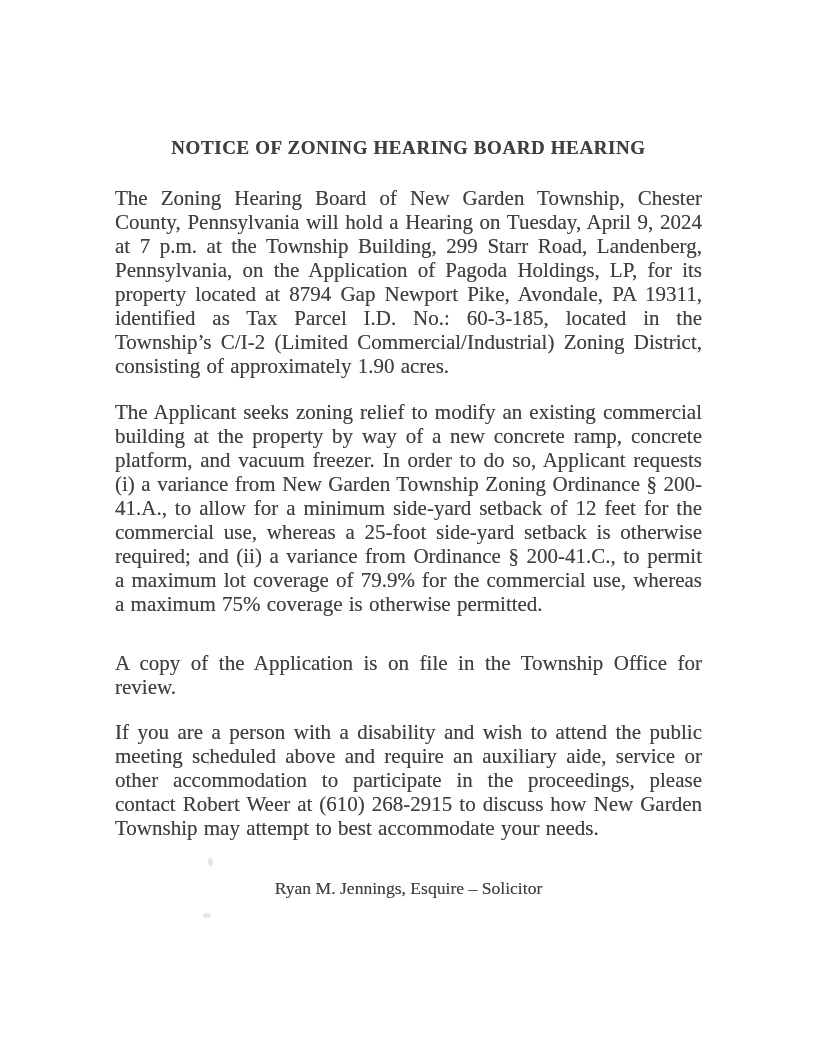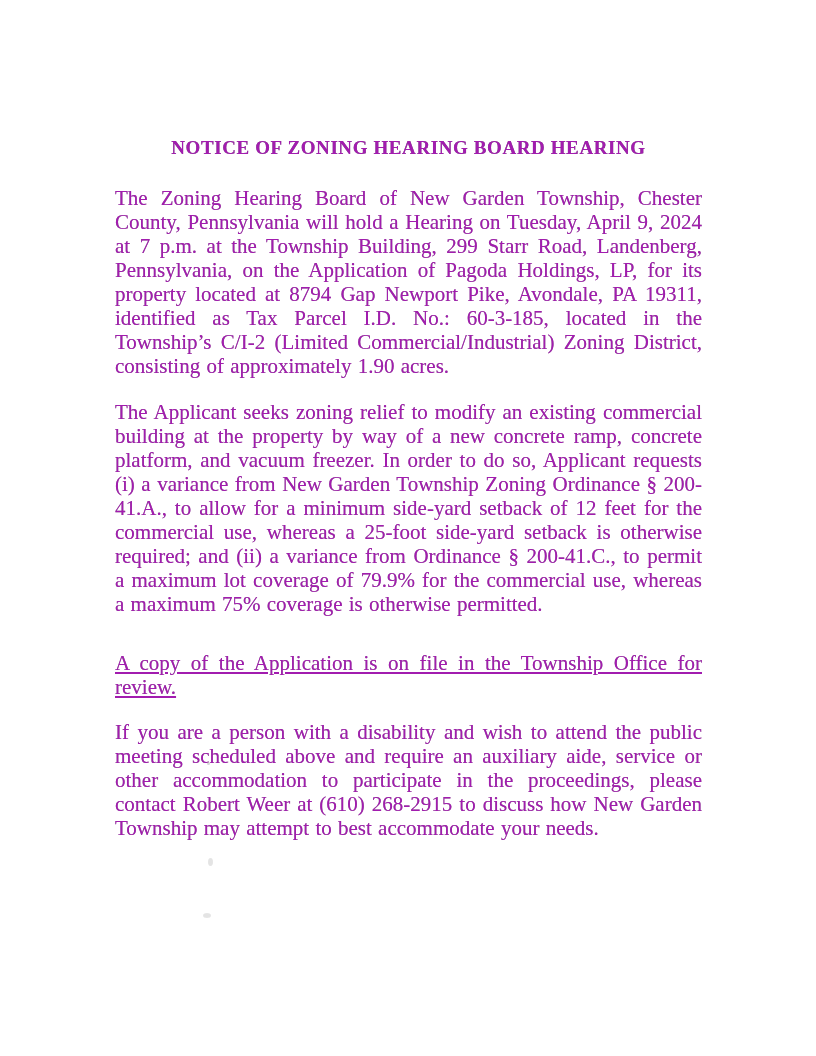--- a/index.html
+++ b/index.html
@@ -7,21 +7,21 @@
     padding: 0;
     background: #ffffff;
   }
   .page {
     position: relative;
     width: 816px;
     height: 1056px;
     background: #ffffff;
     overflow: hidden;
     font-family: "Liberation Serif", "DejaVu Serif", serif;
-    color: #a21caf;
+    color: #404040;
   }
   .content {
     position: absolute;
     left: 115px;
     top: 137px;
     width: 587px;
   }
   .doc-title {
     text-align: center;
     font-weight: bold;
@@ -33,21 +33,21 @@
   }
   .para {
     font-size: 21px;
     line-height: 24px;
     text-align: justify;
     margin: 0 0 22px 0;
     word-spacing: 1px;
     text-shadow: 0 0 0.4px rgba(20,20,20,0.45);
   }
   .para.p2 { margin-bottom: 35px; }
-  .para.p3 { margin-bottom: 21px; text-decoration: underline; }
+  .para.p3 { margin-bottom: 21px; }
   .para.p4 { margin-bottom: 12px; }
   .signature {
     margin-top: 38px;
     text-align: center;
     font-size: 17.6px;
     line-height: 21.4px;
     text-shadow: 0 0 0.4px rgba(20,20,20,0.45);
   }
   .speck {
     position: absolute;
@@ -68,19 +68,20 @@
 
     <p class="para p1">The Zoning Hearing Board of New Garden Township, Chester County, Pennsylvania will hold a Hearing on Tuesday, April 9, 2024 at 7 p.m. at the Township Building, 299 Starr Road, Landenberg, Pennsylvania, on the Application of Pagoda Holdings, LP, for its property located at 8794 Gap Newport Pike, Avondale, PA 19311, identified as Tax Parcel I.D. No.: 60-3-185, located in the Township’s C/I-2 (Limited Commercial/Industrial) Zoning District, consisting of approximately 1.90 acres.</p>
 
     <p class="para p2">The Applicant seeks zoning relief to modify an existing commercial building at the property by way of a new concrete ramp, concrete platform, and vacuum freezer. In order to do so, Applicant requests (i) a variance from New Garden Township Zoning Ordinance § 200-41.A., to allow for a minimum side-yard setback of 12 feet for the commercial use, whereas a 25-foot side-yard setback is otherwise required; and (ii) a variance from Ordinance § 200-41.C., to permit a maximum lot coverage of 79.9% for the commercial use, whereas a maximum 75% coverage is otherwise permitted.</p>
 
     <p class="para p3">A copy of the Application is on file in the Township Office for review.</p>
 
     <p class="para p4">If you are a person with a disability and wish to attend the public meeting scheduled above and require an auxiliary aide, service or other accommodation to participate in the proceedings, please contact Robert Weer at (610) 268-2915 to discuss how New Garden Township may attempt to best accommodate your needs.</p>
 
     <div class="signature">
+      <div>Ryan M. Jennings, Esquire – Solicitor</div>
     </div>
   </div>
 
   <div class="speck s1"></div>
   <div class="speck s2"></div>
   <div class="speck s3"></div>
 </div>
 
 </body></html>

